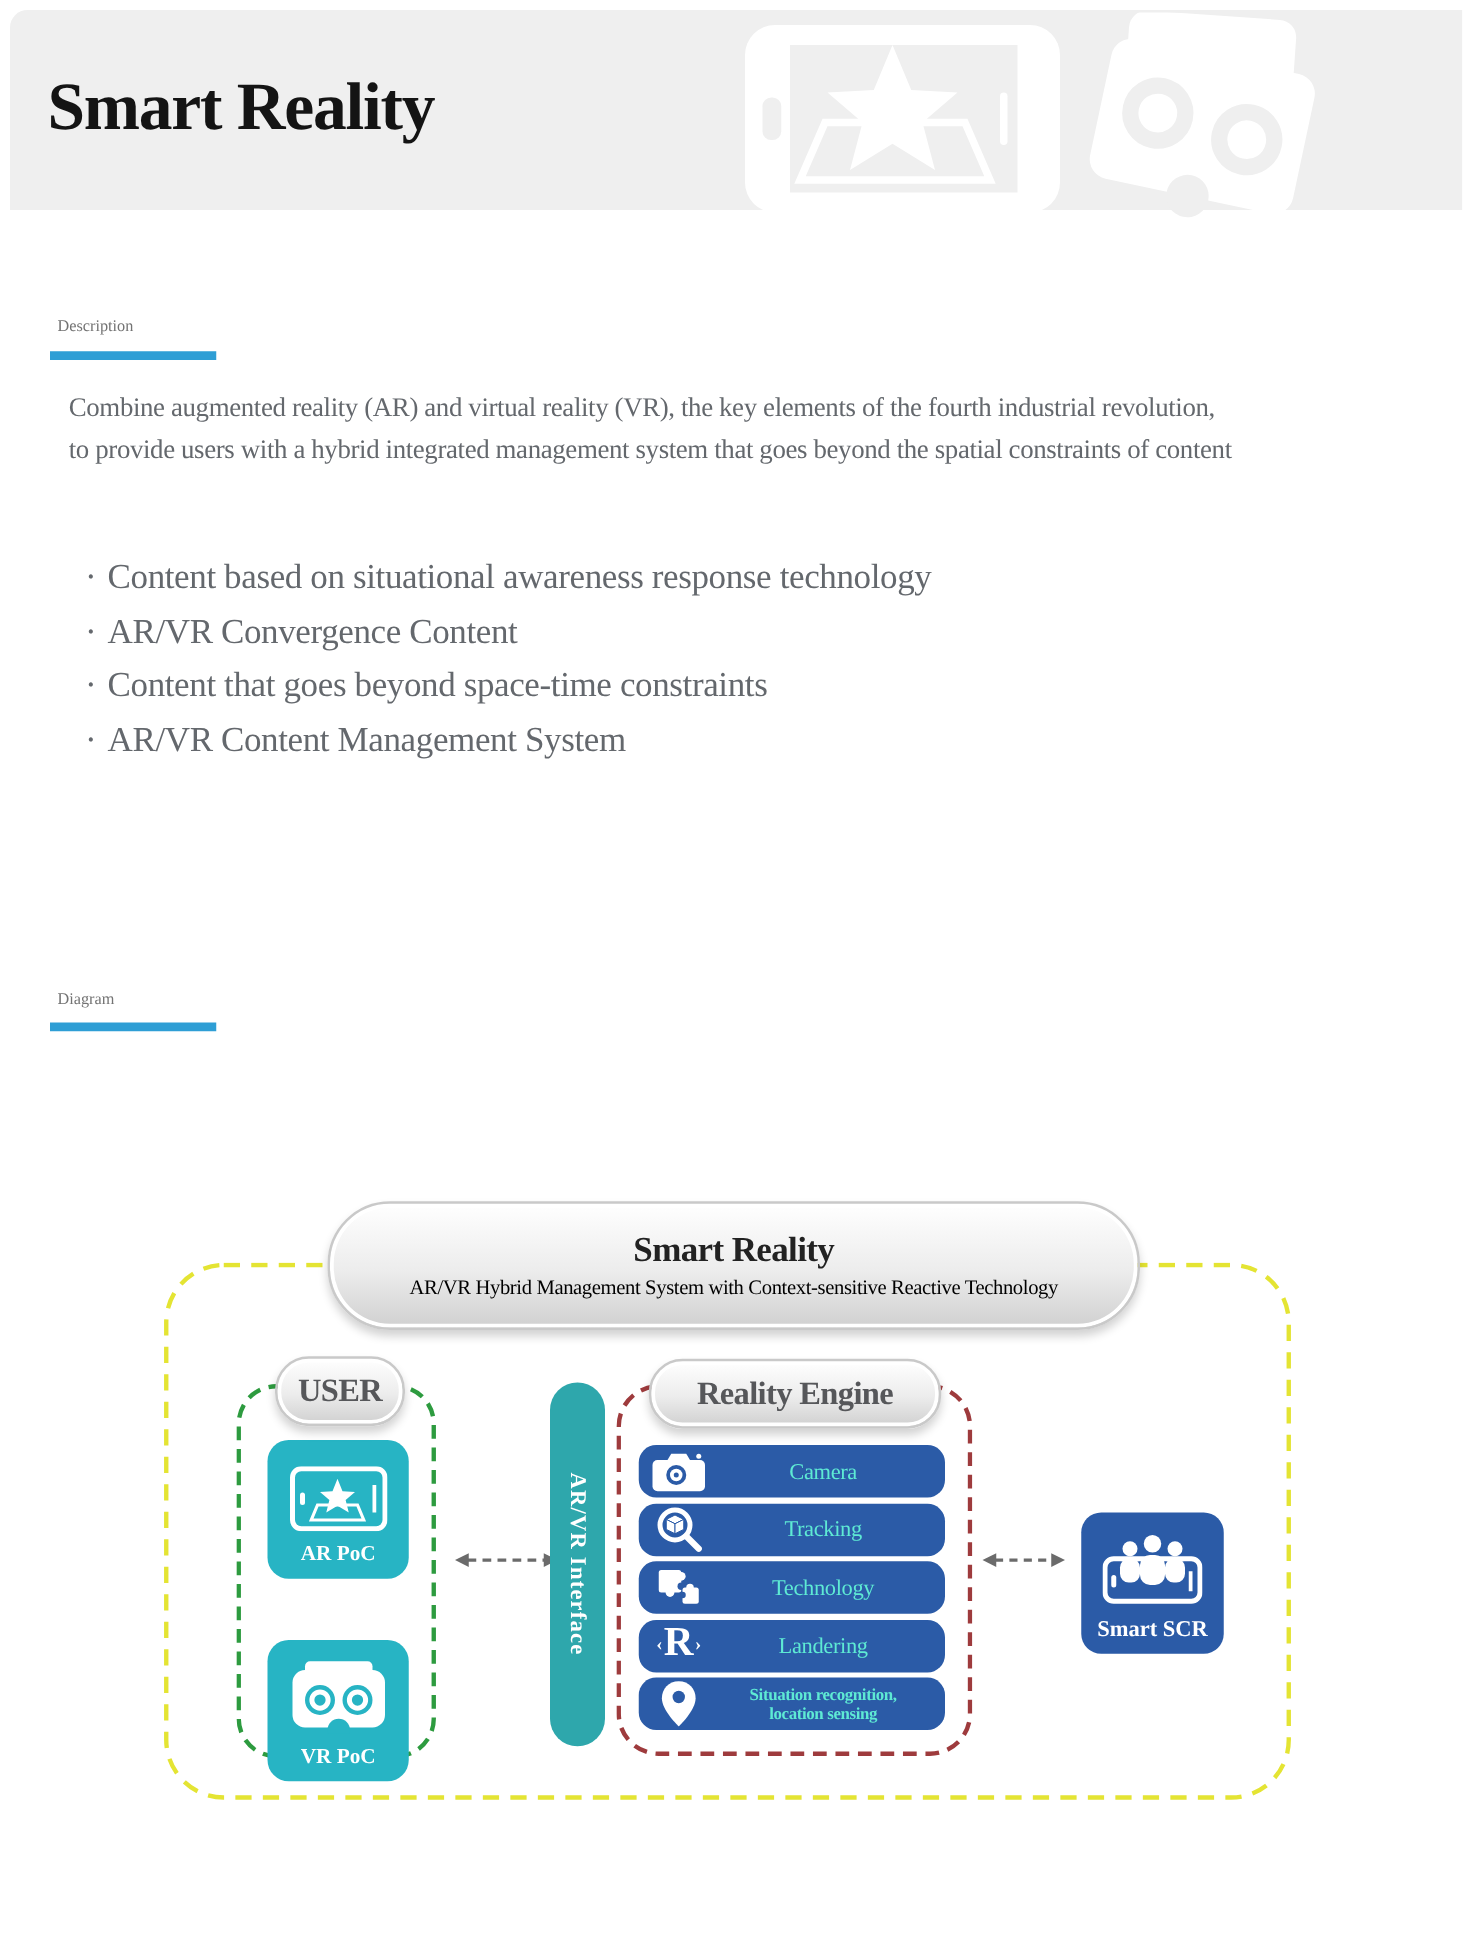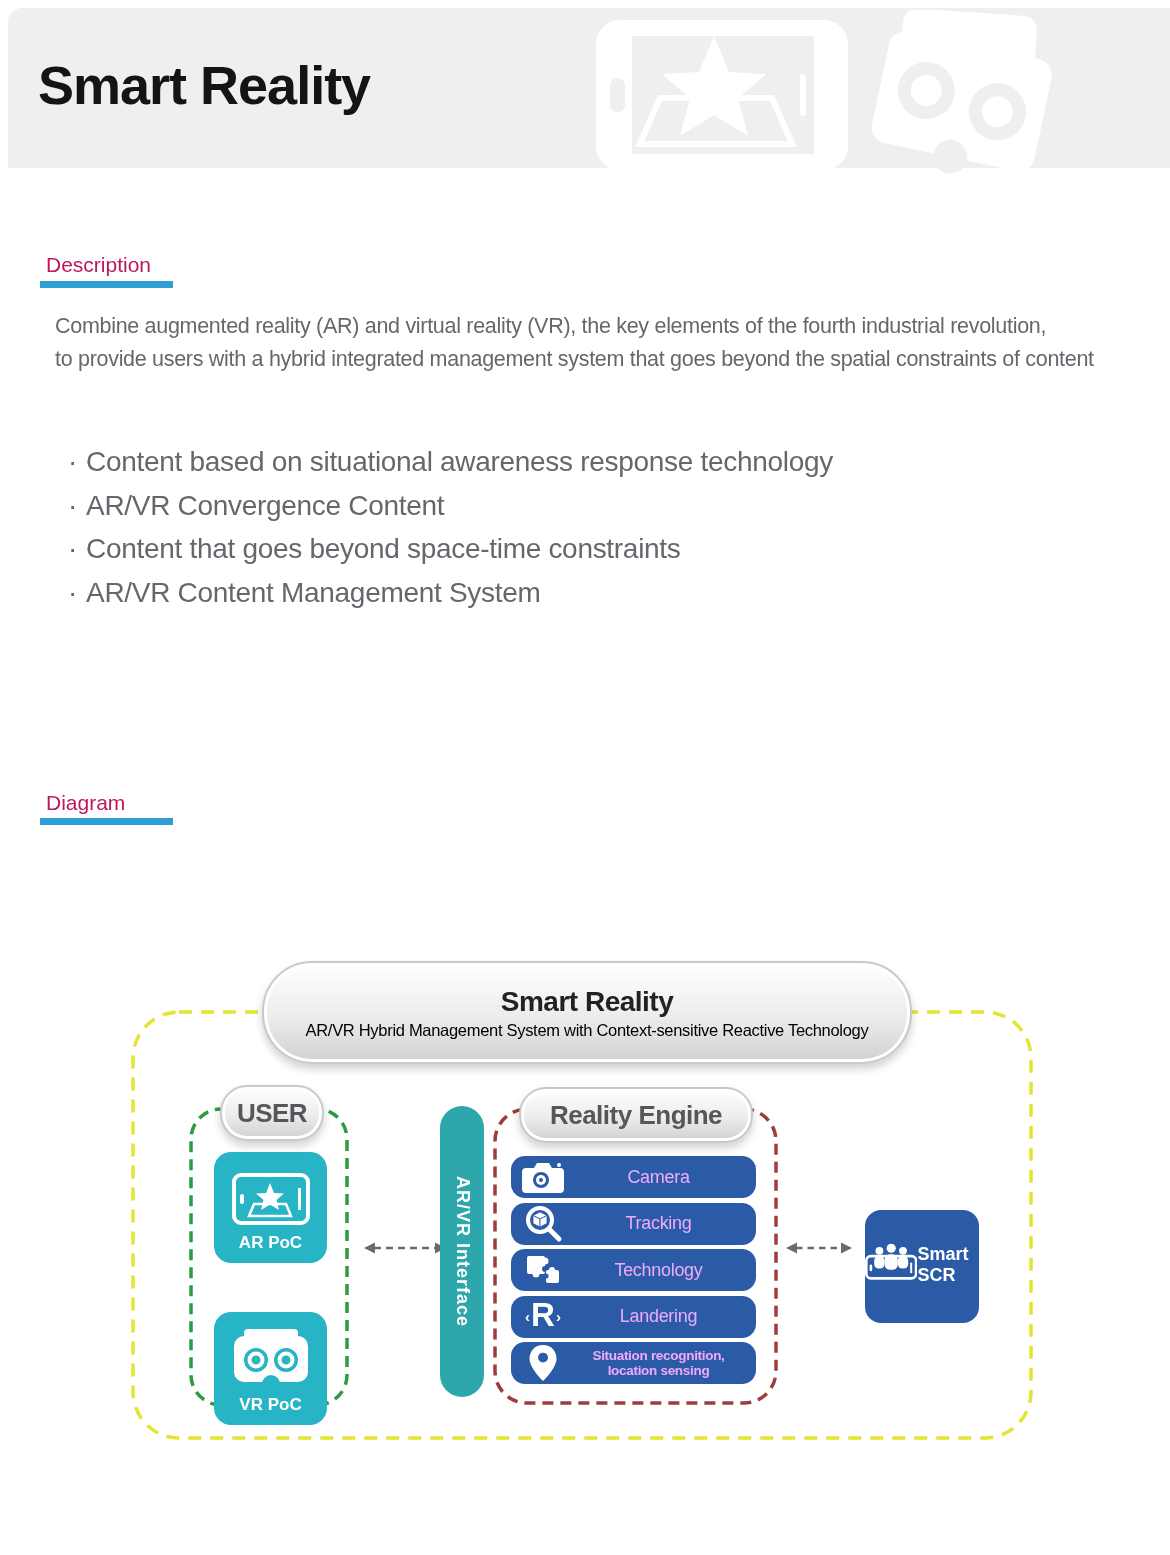--- a/index.html
+++ b/index.html
@@ -1,29 +1,29 @@
 <!DOCTYPE html>
 <html><head>
 <meta charset="utf-8">
 <style>
   html,body{margin:0;padding:0;background:#fff;}
   .page{position:relative;width:1170px;height:1555px;background:#fff;overflow:hidden;
-        font-family:Liberation Sans, sans-serif;}
+        font-family:Liberation Serif, serif;}
 
   
   .header-band{position:absolute;left:8px;top:8px;right:0;height:160px;background:#efefef;
                border-top-left-radius:14px;}
   .page-title{position:absolute;left:30px;top:46px;font-size:54px;font-weight:700;color:#141414;
               letter-spacing:-1px;}
   .hdr-icon{position:absolute;}
   .hdr-tablet{left:588px;top:12px;}
   .hdr-vr{left:858px;top:2px;}
 
   
-  .sec-label{position:absolute;font-size:21px;color:#be185d;}
+  .sec-label{position:absolute;font-size:13px;color:#737373;}
   .sec-underline{position:absolute;height:7px;background:#2e9ed5;}
   .desc-label{left:46px;top:253px;}
   .desc-underline{left:40px;top:281px;width:133px;}
   .diag-label{left:46px;top:791px;}
   .diag-underline{left:40px;top:818px;width:133px;}
 
   
   .desc-para{position:absolute;left:34px;top:310px;width:1110px;font-size:21.5px;line-height:33px;
              color:#64686d;letter-spacing:-0.3px;margin-left:21px;}
   .bullet-list{position:absolute;left:68px;top:440px;list-style:none;margin:0;padding:0;}
@@ -54,29 +54,29 @@
 
   .iface-bar{position:absolute;left:440px;top:1106px;width:44px;height:291px;border-radius:22px;
              background:#2ea7ac;display:flex;align-items:center;justify-content:center;}
   .iface-bar span{writing-mode:vertical-rl;text-orientation:mixed;font-size:18px;font-weight:700;
                   color:#fff;letter-spacing:1px;}
 
   .engine-rows{position:absolute;left:511px;top:1156px;width:245px;}
   .engine-row{height:42px;margin-bottom:4.5px;border-radius:14px;background:#2b5ba7;
               display:flex;align-items:center;}
   .engine-row .row-icon{width:64px;display:flex;align-items:center;justify-content:center;flex:none;}
-  .engine-row .row-label{flex:1;text-align:center;color:#f0abfc;font-size:18px;letter-spacing:-0.3px;
+  .engine-row .row-label{flex:1;text-align:center;color:#5eead4;font-size:18px;letter-spacing:-0.3px;
                          padding-right:14px;}
   .engine-row .row-label.small{font-size:13.5px;line-height:15px;font-weight:700;}
   .lander-icon{color:#fff;font-weight:700;display:flex;align-items:center;}
   .lander-icon .brk{font-size:15px;font-weight:700;}
   .lander-icon .rr{font-size:33px;line-height:33px;margin:0 1px 4px 1px;}
 
   .scr-box{position:absolute;left:865px;top:1210px;width:114px;height:113px;border-radius:16px;
-           background:#2b5ba7;display:flex;flex-direction:row;align-items:center;
+           background:#2b5ba7;display:flex;flex-direction:column;align-items:center;
            justify-content:flex-end;padding-bottom:9px;box-sizing:border-box;}
   .scr-box .t-label{font-size:18px;font-weight:700;color:#fff;margin-top:6px;}
 
   .arrow{position:absolute;height:14px;}
   .arrow1{left:362px;top:1241px;width:86px;}
   .arrow2{left:784px;top:1241px;width:70px;}
 </style>
 </head>
 <body>
 

